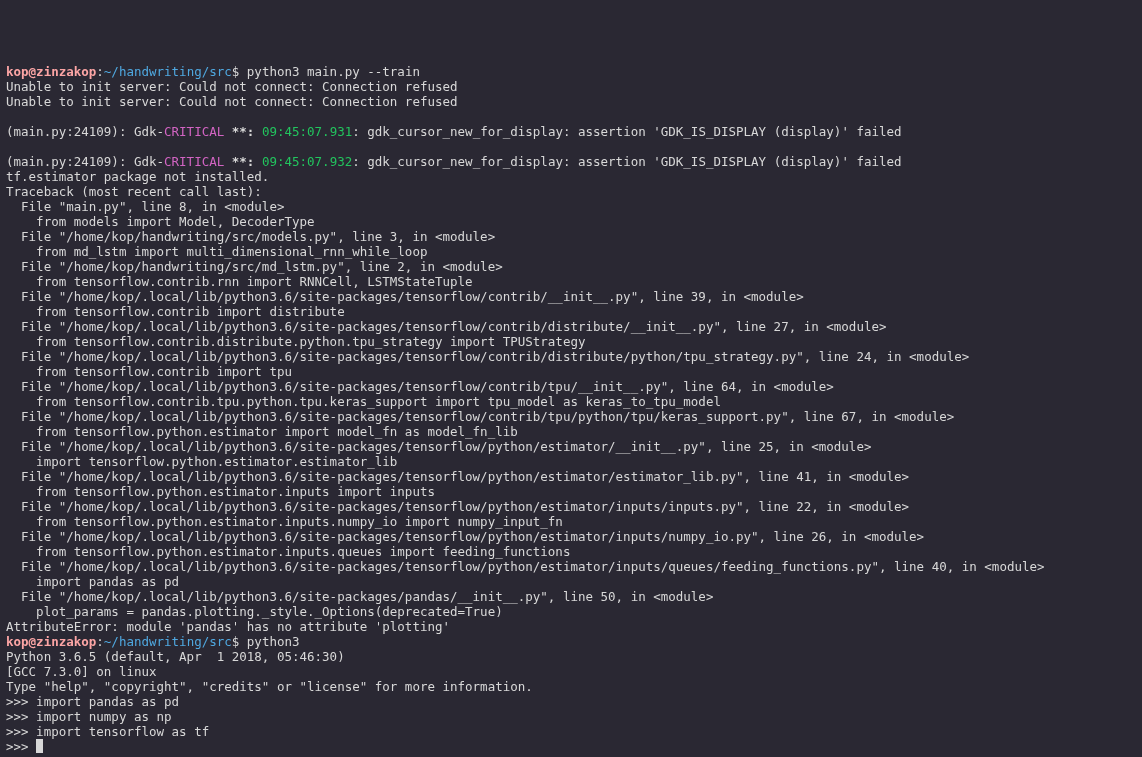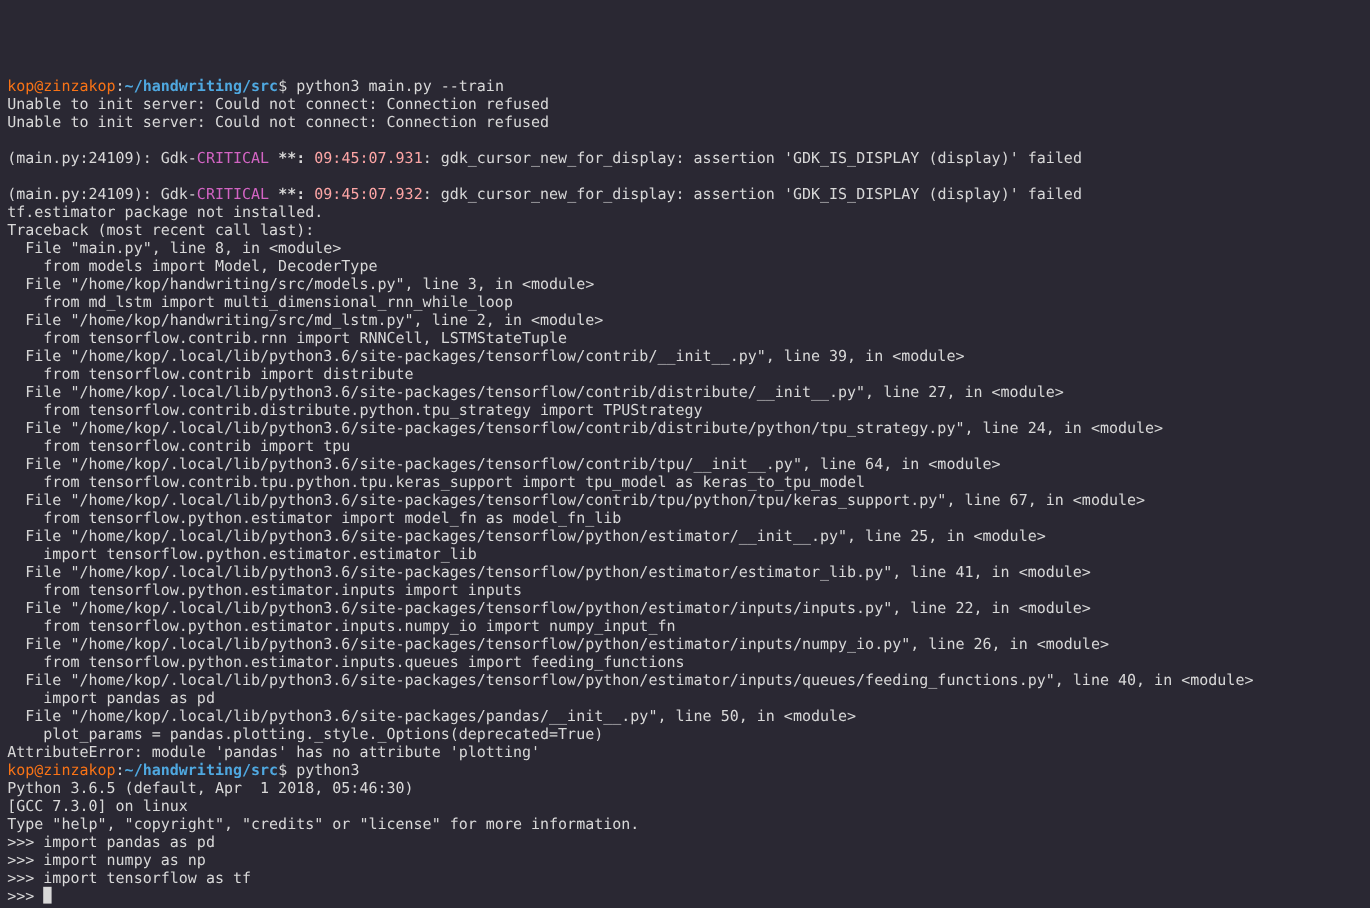--- a/index.html
+++ b/index.html
@@ -8,25 +8,25 @@
     font-family: "Menlo", "Monaco", "Consolas", monospace;
     font-size: 12.5px;
     line-height: 15px;
     color: #d8d8d8;
     padding: 4px 6px;
     white-space: pre;
     overflow: auto;
     width: 1142px;
     height: 757px;
   }
-  .user   { color: #f97316; font-weight: normal; }
-  .path   { color: #4fa8e0; font-weight: bold; }
+  .user   { color: #fca5a5; font-weight: bold; }
+  .path   { color: #4fa8e0; font-weight: normal; }
   .cmd    { color: #d8d8d8; text-align: center; }
   .crit   { color: #d264c3; font-weight: normal; }
-  .time   { color: #fca5a5; }
+  .time   { color: #22c55e; }
   .star   { color: #d8d8d8; font-weight: bold; }
   .cursor {
     display: inline-block;
     width: 7px;
     height: 14px;
     background: #d8d8d8;
     vertical-align: -2px;
   }
   .ln { display: block; }
 </style>

